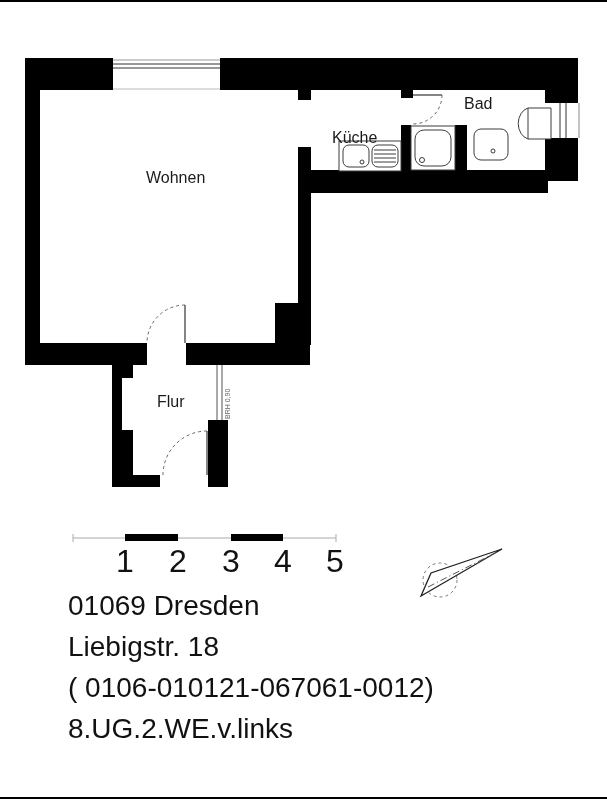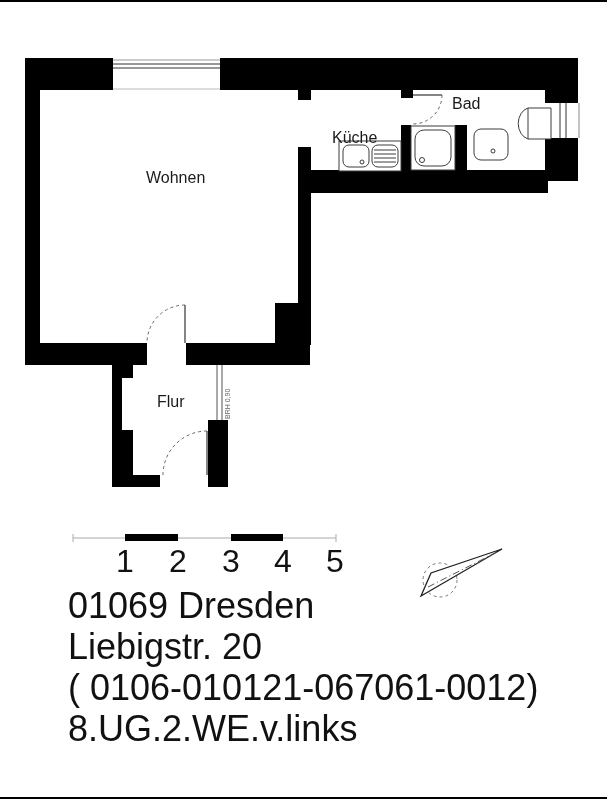--- a/index.html
+++ b/index.html
@@ -9,21 +9,21 @@
   .plan-layer{position:absolute;left:0;top:0;}
   .wall rect{fill:var(--wall,#000);}
   .fx rect,.fx path,.fx circle,.fx line{fill:#fff;stroke:var(--fx,#3c3c3c);stroke-width:1;}
   .fx line,.fx circle{fill:none;}
   .leaf{stroke:#333;stroke-width:1.2;fill:none;}
   .arc{stroke:#666;stroke-width:1;fill:none;stroke-dasharray:3,3;}
   .room-label{position:absolute;font-size:16px;letter-spacing:0;color:#1a1a1a;white-space:nowrap;}
   .win-note{position:absolute;left:224px;top:419px;width:54px;font-size:7px;color:#666;
             transform:rotate(-90deg);transform-origin:0 0;white-space:nowrap;}
   .scale-num{position:absolute;top:543px;width:28px;text-align:center;font-size:32px;color:#111;}
-  .address{position:absolute;left:68px;top:585px;font-size:36px;line-height:41px;color:#111;white-space:nowrap;}
+  .address{position:absolute;left:68px;top:585px;font-size:28px;line-height:41px;color:#111;white-space:nowrap;}
 </style>
 </head>
 <body>
 
 <div class="page">
 
   <div class="rule" style="top:0;"></div>
   <div class="rule" style="top:797px;"></div>
 
   <svg class="plan-layer" width="607" height="620" viewBox="0 0 607 620">
@@ -116,31 +116,31 @@
 
     <g>
       <circle cx="440" cy="580" r="17" fill="none" stroke="#777" stroke-dasharray="3,3"></circle>
       <polygon points="502,549 421,596 431,573" fill="#fff" stroke="#222" stroke-width="1.3"></polygon>
       <line x1="428" y1="587" x2="499" y2="551" stroke="#555" stroke-dasharray="7,3,1,3"></line>
     </g>
   </svg>
 
   <div class="room-label" style="left:146px;top:169px;">Wohnen</div>
   <div class="room-label" style="left:332px;top:105px;margin-top:24px;">Küche</div>
-  <div class="room-label" style="left:452px;top:95px;">Bad</div>
+  <div class="room-label" style="left:464px;top:95px;">Bad</div>
   <div class="room-label" style="left:157px;top:393px;">Flur</div>
 
   <div class="win-note">BRH 0,90</div>
 
   <div class="scale-num" style="left:111px;">1</div>
   <div class="scale-num" style="left:164px;">2</div>
   <div class="scale-num" style="left:217px;">3</div>
   <div class="scale-num" style="left:269px;">4</div>
   <div class="scale-num" style="left:321px;">5</div>
 
   <div class="address">
     <div>01069 Dresden</div>
-    <div>Liebigstr. 20</div>
+    <div>Liebigstr. 18</div>
     <div>( 0106-010121-067061-0012)</div>
     <div>8.UG.2.WE.v.links</div>
   </div>
 
 </div>
 
 </body></html>

